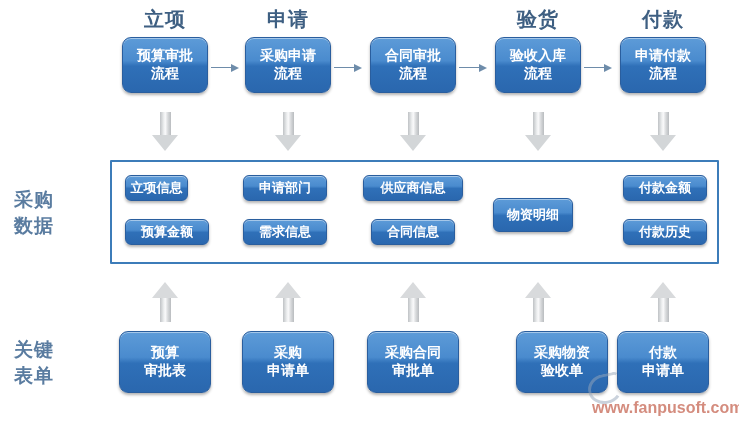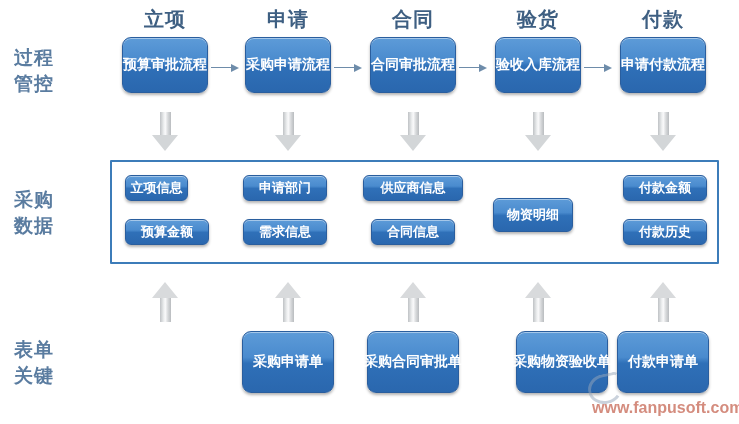--- a/index.html
+++ b/index.html
@@ -42,21 +42,21 @@
     color: #3E5F82;
     font-size: 20px;
     font-weight: bold;
     letter-spacing: 1px;
   }
 
   
   .blue-box {
     position: absolute;
     display: flex;
-    flex-direction: row;
+    flex-direction: column;
     align-items: center;
     justify-content: center;
     color: #ffffff;
     font-weight: bold;
     text-align: center;
     border-radius: 7px;
     background: linear-gradient(to bottom,
         #5D9BD8 0%,
         #4A8BCE 42%,
         #2F70B8 52%,
@@ -205,36 +205,31 @@
     color: rgba(196,96,76,0.72);
     font-family: Liberation Sans, sans-serif;
     white-space: nowrap;
   }
 </style>
 </head>
 <body>
 
 <div id="canvas">
 
-  <div class="row-label" style="top:44px;">
-    <span>过程</span>
-    <span>管控</span>
-  </div>
   <div class="row-label" style="top:186px;">
     <span>采购</span>
     <span>数据</span>
   </div>
   <div class="row-label" style="top:336px;">
+    <span>关键</span>
     <span>表单</span>
-    <span>关键</span>
   </div>
 
   <div class="stage-caption" style="left:110px;">立项</div>
   <div class="stage-caption" style="left:233px;">申请</div>
-  <div class="stage-caption" style="left:358px;">合同</div>
   <div class="stage-caption" style="left:483px;">验货</div>
   <div class="stage-caption" style="left:608px;">付款</div>
 
   <div class="blue-box proc-box" style="left:122px;">
     <span class="line">预算审批</span>
     <span class="line">流程</span>
   </div>
   <div class="blue-box proc-box" style="left:245px;">
     <span class="line">采购申请</span>
     <span class="line">流程</span>
@@ -334,20 +329,24 @@
   </div>
   <div class="fat-arrow up" style="left:525px; top:282px;">
     <div class="stem"></div>
       <div class="tip"></div>
   </div>
   <div class="fat-arrow up" style="left:650px; top:282px;">
     <div class="stem"></div>
       <div class="tip"></div>
   </div>
 
+  <div class="blue-box form-box" style="left:119px;">
+    <span class="line">预算</span>
+    <span class="line">审批表</span>
+  </div>
   <div class="blue-box form-box" style="left:242px;">
     <span class="line">采购</span>
     <span class="line">申请单</span>
   </div>
   <div class="blue-box form-box" style="left:367px;">
     <span class="line">采购合同</span>
     <span class="line">审批单</span>
   </div>
   <div class="blue-box form-box" style="left:516px;">
     <span class="line">采购物资</span>

